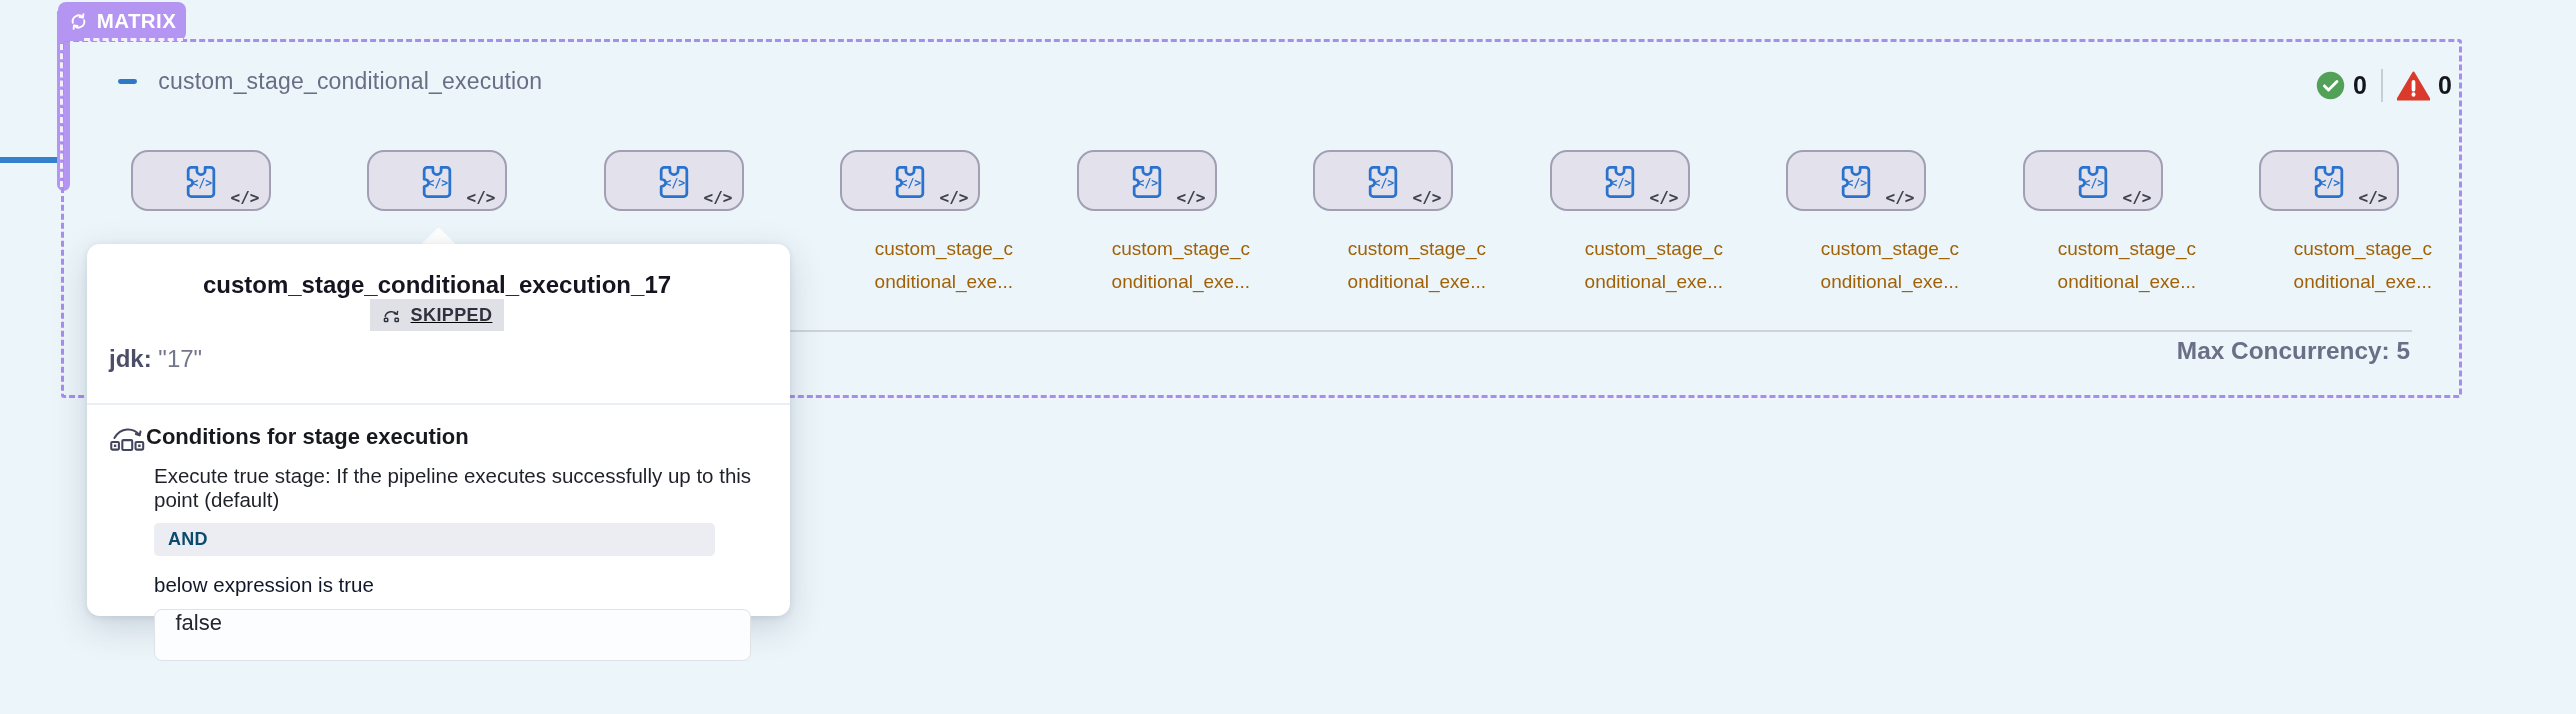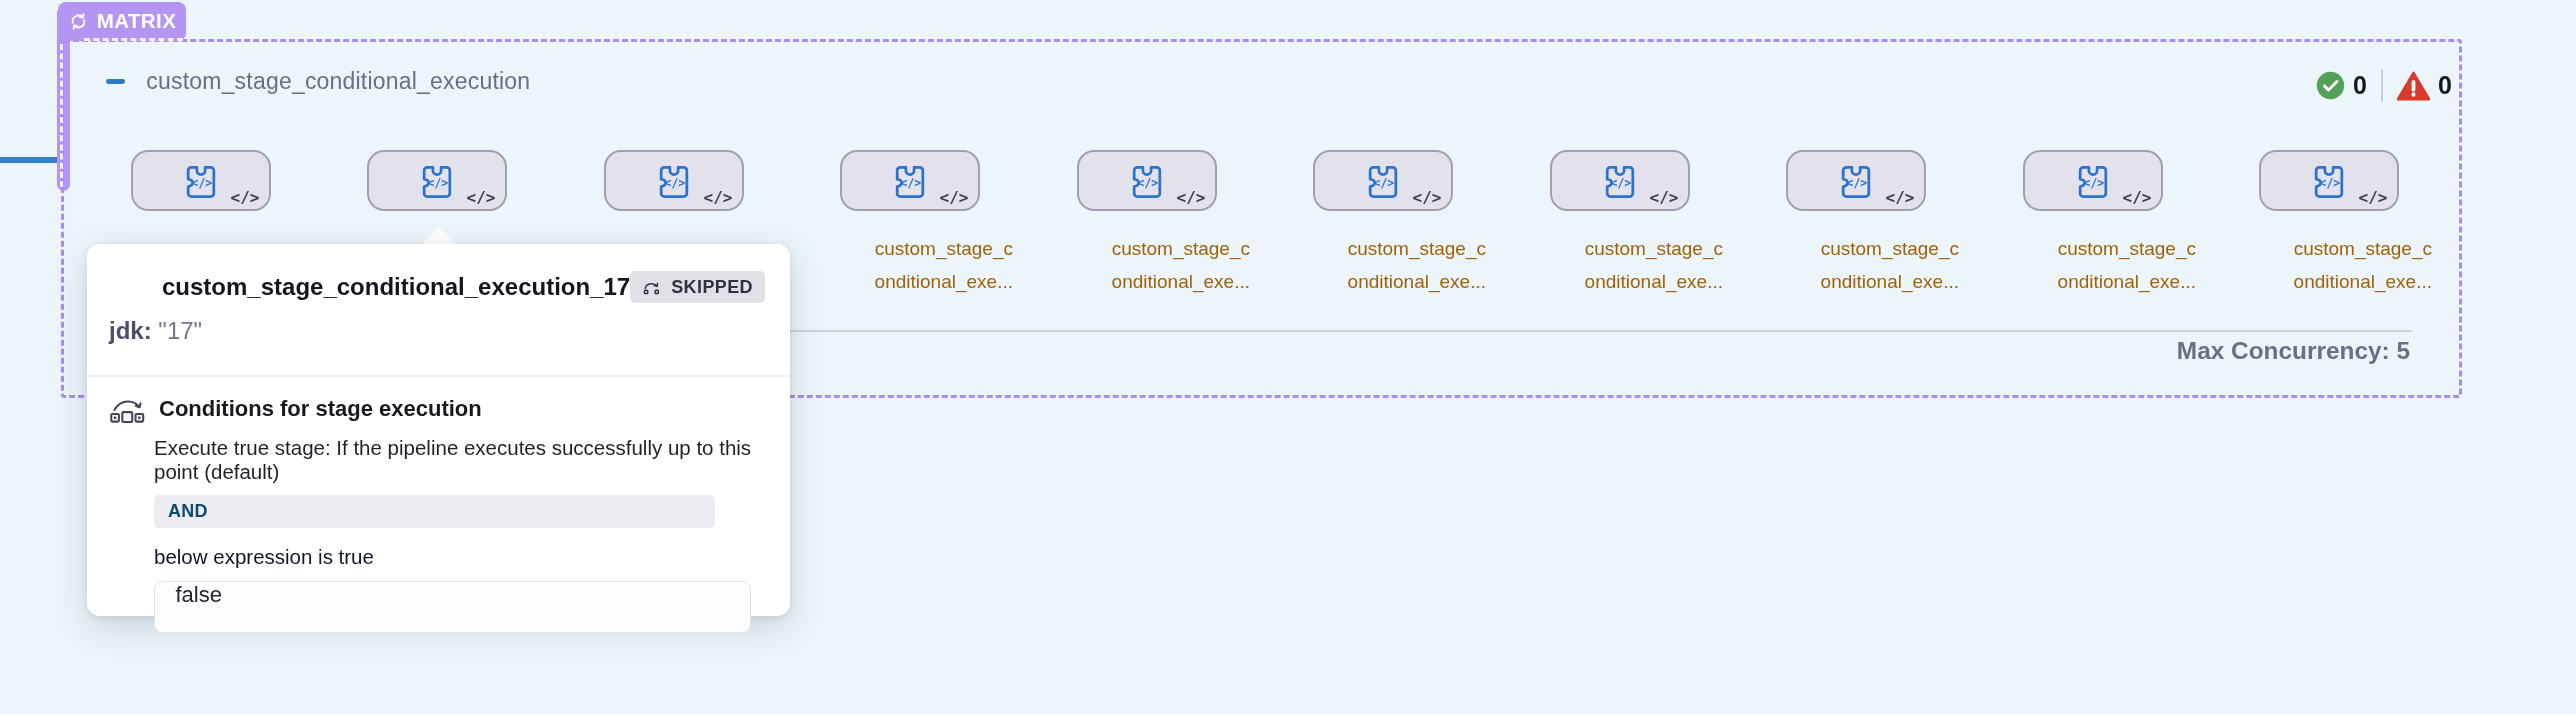--- a/index.html
+++ b/index.html
@@ -16,21 +16,21 @@
   .spine { position:absolute; left:57px; top:11px; width:12.6px; height:180px; background:#b595f2; border-radius:0 0 7px 7px; z-index:2; }
   
   .matrix-box { position:absolute; left:61px; top:39px; width:2401px; height:359px; border:3.2px dashed #a98ced; border-radius:3.2px; z-index:3; }
   .dash-v { position:absolute; left:60px; top:44px; width:0; height:143px; border-left:3.2px dashed rgba(255,255,255,.85); z-index:5; }
   .dash-h { position:absolute; left:84px; top:38px; width:99px; height:0; border-top:3.2px dashed rgba(255,255,255,.85); z-index:5; }
   
   .matrix-badge { position:absolute; left:58px; top:1.6px; width:128px; height:39px; background:#b595f2; border-radius:8px 8px 8px 1.6px; display:flex; align-items:center; justify-content:center; gap:8px; z-index:4; }
   .matrix-badge svg { width:21px; height:21px; }
   .matrix-badge .lbl { color:#fff; font-size:20.5px; font-weight:bold; letter-spacing:0.4px; }
   
-  .matrix-header { position:absolute; left:102px; top:68px; display:flex; align-items:center; gap:17.3px; z-index:5; }
+  .matrix-header { position:absolute; left:114px; top:68px; display:flex; align-items:center; gap:17.3px; z-index:5; }
   .collapse-btn { width:27px; height:27px; background:transparent; border:none; display:flex; align-items:center; justify-content:center; cursor:pointer; }
   .minus { width:19px; height:4.7px; background:#2e78c6; border-radius:2.4px; display:block; }
   .matrix-title { font-size:23px; font-weight:500; color:#6a6d86; letter-spacing:0.2px; }
   
   .status { position:absolute; left:2316px; top:68px; height:35px; display:flex; align-items:center; gap:8px; z-index:5; }
   .status .count { font-size:25px; font-weight:bold; color:#15161c; }
   .status .vdiv { width:1.6px; height:33px; background:#c9cdd4; margin:0 6.3px; }
   .status svg { display:block; }
   
   .stage-cell { position:absolute; top:150px; width:140px; height:61px; z-index:5; }
@@ -38,31 +38,31 @@
   .stage-node svg { width:44px; height:44px; }
   .code-mark { position:absolute; right:9.5px; bottom:1.6px; font-family:"DejaVu Sans Mono", monospace; font-weight:bold; font-size:16px; color:#3f414d; }
   .stage-label { position:absolute; top:82px; left:-32px; width:205px; text-align:right; font-size:19px; color:#a16207; line-height:33px; }
   
   .matrix-divider { position:absolute; left:110px; top:330px; width:2302px; height:1.6px; background:#cfd3d9; z-index:4; }
   .maxcc { position:absolute; right:166px; top:337px; font-size:24.4px; font-weight:bold; color:#6b6e87; z-index:5; }
   
   .tooltip { position:absolute; left:87px; top:244px; width:703px; height:372px; background:#fff; border-radius:12.6px; box-shadow:0 11px 35px rgba(40,58,90,.18), 0 1.6px 6.3px rgba(40,58,90,.10); z-index:10; }
   .tt-arrow { position:absolute; left:426px; top:232px; width:25px; height:25px; background:#fff; transform:rotate(45deg); border-radius:3.2px; z-index:9; }
   .tt-header { padding:27px 25px 0 22px; }
-  .tt-title-row { display:flex; align-items:center; justify-content:flex-end; }
+  .tt-title-row { display:flex; align-items:center; justify-content:space-between;flex-direction:column; }
   .tt-title { font-size:24px; font-weight:bold; color:#161420; }
-  .skip-badge { display:flex; align-items:center; gap:10px; background:#dfe1e7; border-radius:5px; padding:5.5px 12px; }
+  .skip-badge { display:flex; align-items:center; gap:10px; background:#dfe1e7; border-radius:0; padding:5.5px 12px;text-decoration:underline; }
   .skip-badge .sb-lbl { font-size:18px; font-weight:bold; color:#2f323e; letter-spacing:0.4px; }
   .tt-var { margin-top:14px; font-size:24px; }
   .tt-var .var-name { font-weight:bold; color:#4b4e66; }
   .tt-var .var-sep { font-weight:bold; color:#4b4e66; }
   .tt-var .var-val { color:#74778a; }
   .tt-divider { margin-top:30px; height:1.6px; background:#e9eff4; width:100%; }
   .tt-cond { padding:16px 22px 0 22px; }
-  .cond-head { display:flex; align-items:center; gap:14px; }
+  .cond-head { display:flex; align-items:center; gap:1px; }
   .cond-head svg { width:36px; height:32px; }
   .cond-title { font-size:22px; font-weight:bold; color:#17191f; }
   .cond-body { margin-left:45px; margin-top:11px; }
   .cond-desc { font-size:20.5px; color:#1f2129; }
   .and-bar { margin-top:11px; width:561px; height:33px; background:#ecedf2; border-radius:4.7px; display:flex; align-items:center; padding-left:14px; }
   .and-bar .and-lbl { font-size:18px; font-weight:bold; color:#0c4a6e; letter-spacing:0.2px; }
   .cond-sub { margin-top:17.3px; font-size:20.5px; color:#0f172a; }
   .expr-box { margin-top:12.6px; width:597px; height:52px; background:#fbfdff; border:1.6px solid #dfe3e8; border-radius:8px; display:flex; align-items:flex-start; padding-left:20.5px; }
   .expr-box .expr-val { font-size:22px; color:#23252f; }
 </style>

